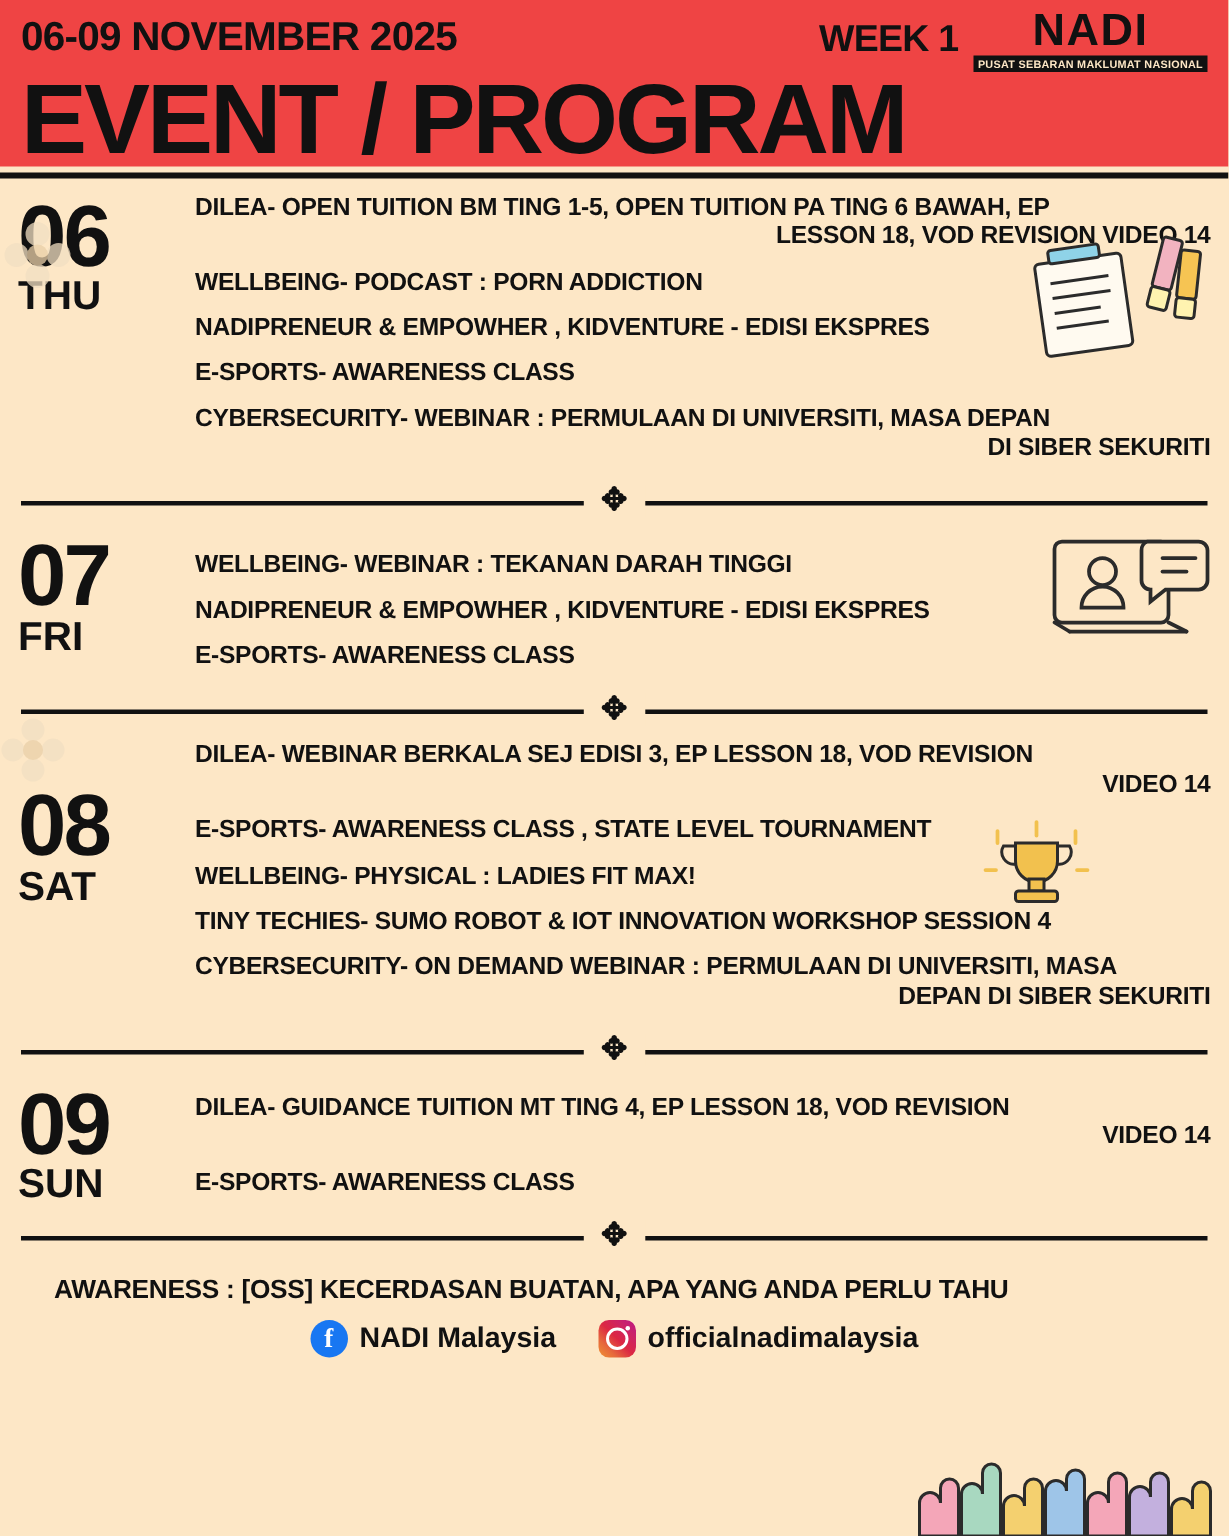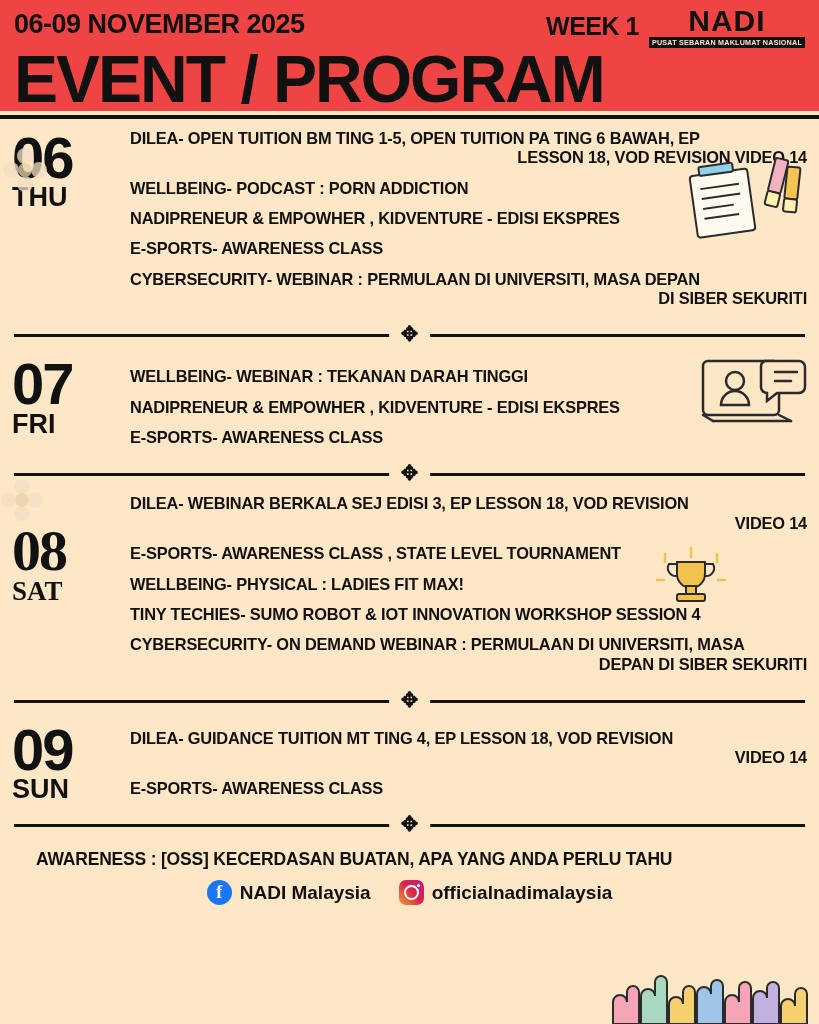--- a/index.html
+++ b/index.html
@@ -321,21 +321,21 @@
     <line x1="76" y1="28" x2="92" y2="28" stroke="#2b2b2b" stroke-width="2.5" stroke-linecap="round"></line>
   </svg>
 </div>
 
 <div class="divider">
   <div class="line"></div>
   <div class="cross">✥</div>
 </div>
 
 <div class="day-block">
-  <div class="day-col" style="padding-top:34px;font-family:Liberation Serif, serif;">
+  <div class="day-col" style="padding-top:34px;">
     <div class="day-num">08</div>
     <div class="day-name">SAT</div>
   </div>
   <div class="events-col">
     <div class="event-line">
       <span>DILEA- WEBINAR BERKALA SEJ EDISI 3, EP LESSON 18, VOD REVISION</span>
       <span class="cont">VIDEO 14</span>
     </div>
     <div class="event-line">E-SPORTS- AWARENESS CLASS , STATE LEVEL TOURNAMENT</div>
     <div class="event-line">WELLBEING- PHYSICAL : LADIES FIT MAX!</div>

